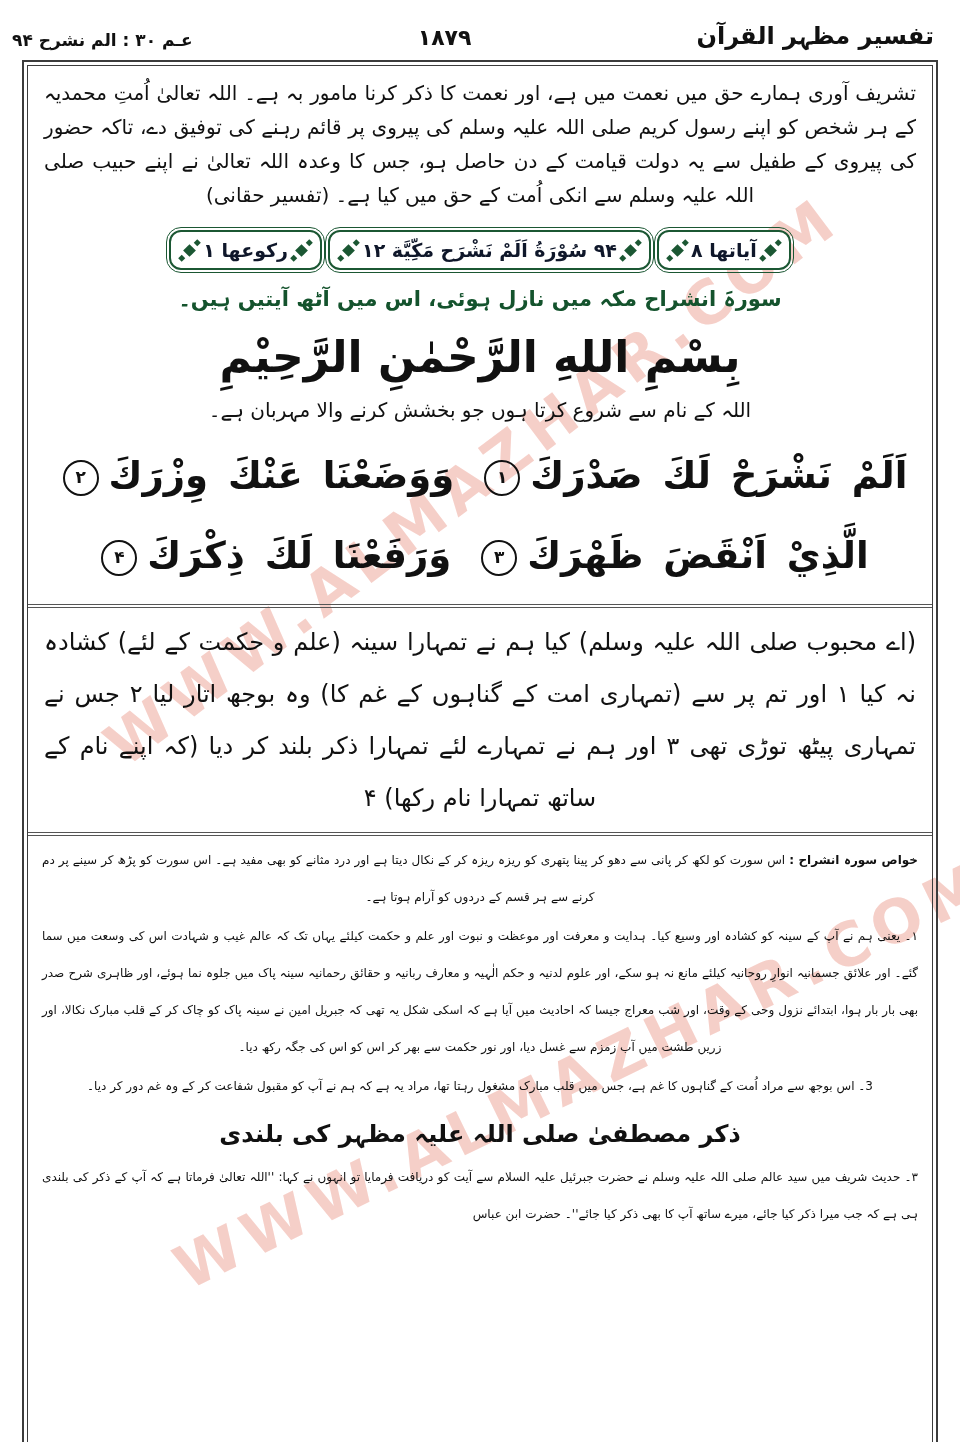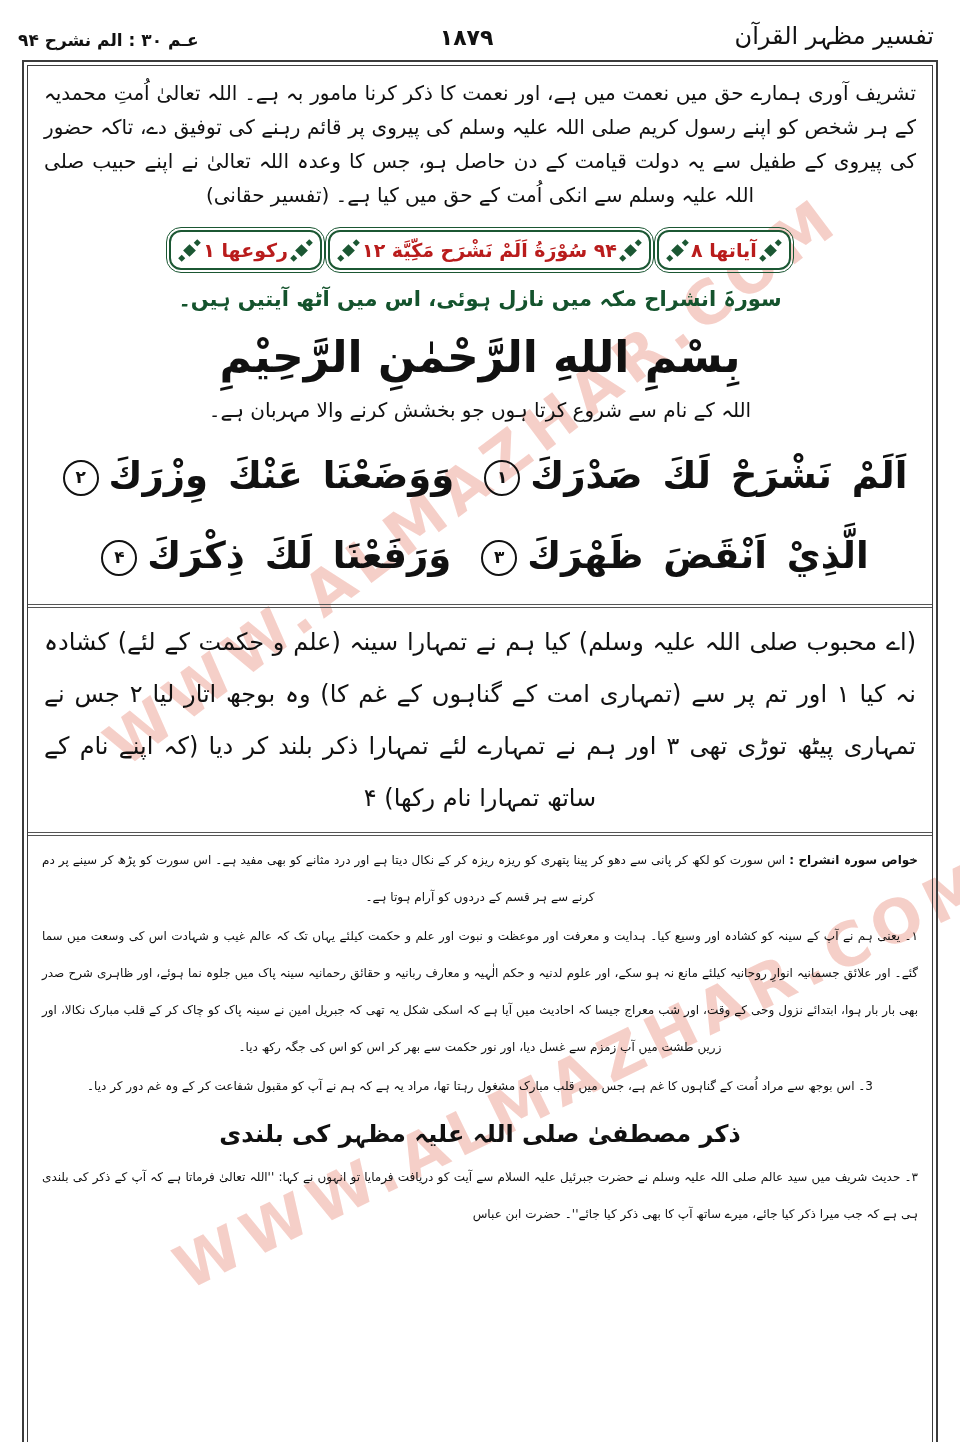--- a/index.html
+++ b/index.html
@@ -14,25 +14,25 @@
     font-family:"DejaVu Sans",sans-serif;font-weight:bold;
     font-size:60px;letter-spacing:8px;color:#eda093;opacity:.5;
     white-space:nowrap;direction:ltr;
   }
   #wm1{left:30px;top:470px;width:820px;transform:rotate(-37deg);transform-origin:center;}
   #wm2{left:140px;top:1070px;width:760px;transform:rotate(-26deg);transform-origin:center;}
   
   .page-header{
     position:relative;z-index:1;
     display:flex;justify-content:space-between;align-items:flex-end;
-    padding:22px 26px 6px 18px;direction:ltr;
+    padding:22px 26px 6px 12px;direction:ltr;
   }
   .juz-ref{font-size:17px;font-weight:bold;direction:rtl;}
   .page-number{font-size:22px;font-weight:bold;letter-spacing:2px;}
-  .book-title{font-size:24px;font-weight:normal;direction:rtl;}
+  .book-title{font-size:24px;font-weight:bold;direction:rtl;}
   
   .frame-outer{
     position:relative;z-index:1;
     margin:4px 22px 0 22px;height:1429px;
     border:2px solid #3c3c3c;padding:3px;box-sizing:border-box;
   }
   .frame-inner{
     border:1px solid #3c3c3c;height:100%;box-sizing:border-box;
     padding:6px 14px 0 14px;direction:rtl;overflow:hidden;
     display:flex;flex-direction:column;
@@ -44,21 +44,21 @@
   
   .intro{margin:4px 2px 8px 2px;}
   .banner-row{
     display:flex;justify-content:center;align-items:center;gap:6px;
     margin:10px 0 8px 0;
   }
   .cartouche{
     display:inline-flex;align-items:center;gap:9px;
     border:2px solid #1b5733;outline:1px solid #1b5733;outline-offset:2px;
     border-radius:12px;padding:7px 14px;background:#fff;
-    color:#b91c1c;font-weight:bold;font-size:19px;white-space:nowrap;
+    color:#0f172a;font-weight:bold;font-size:19px;white-space:nowrap;
   }
   .ornament{position:relative;width:9px;height:9px;background:#1b5733;
     transform:rotate(45deg);flex:0 0 auto;}
   .ornament::before,.ornament::after{
     content:"";position:absolute;width:5px;height:5px;background:#1b5733;left:2px;}
   .ornament::before{top:-9px;} .ornament::after{bottom:-9px;}
   .revealed-line{
     text-align:center;text-align-last:center;color:#14532d;font-weight:bold;
     font-size:21px;line-height:34px;margin:4px 0 2px 0;
   }

